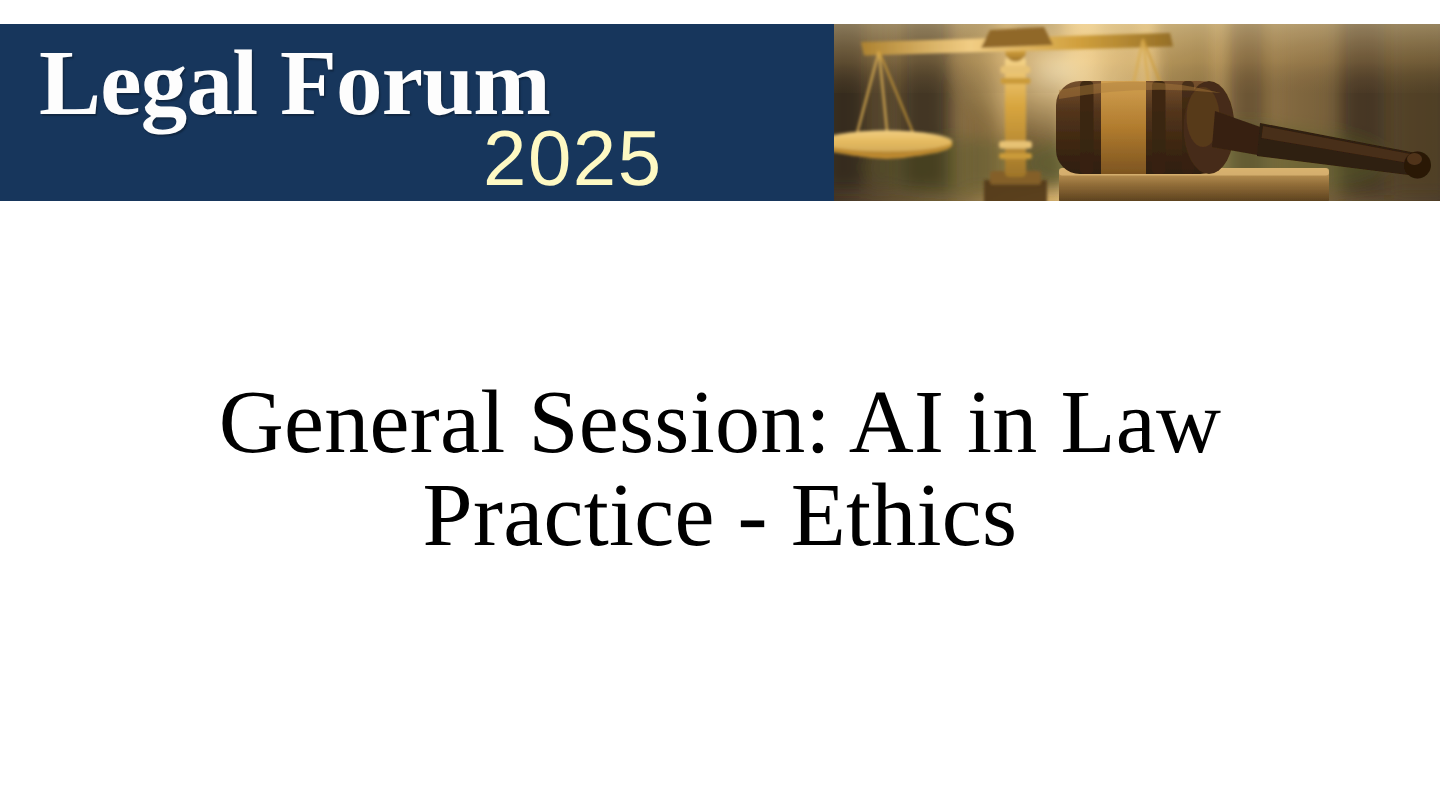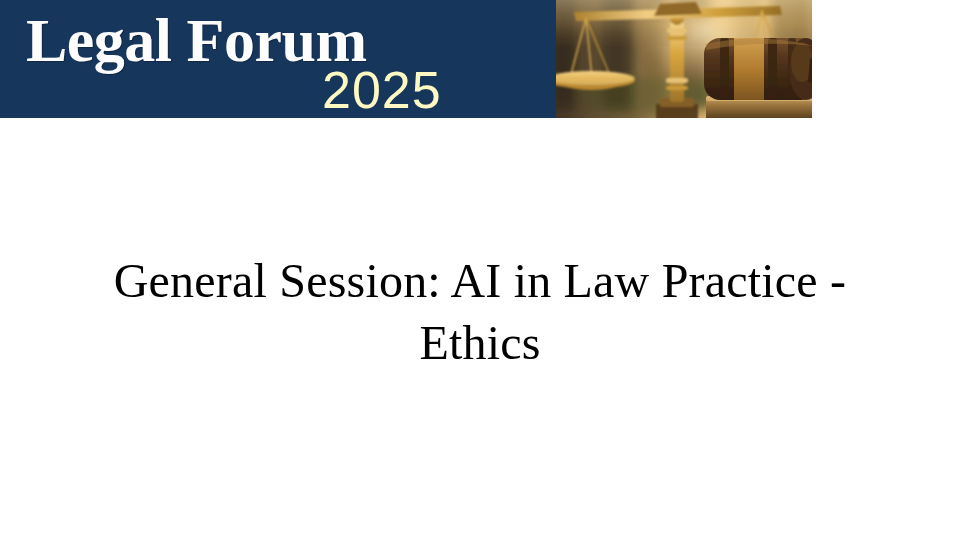--- a/index.html
+++ b/index.html
@@ -17,22 +17,22 @@
     position: relative;
     width: 960px;
     height: 540px;
     background: #ffffff;
   }
 
   
   .banner {
     position: absolute;
     left: 0;
-    top: 0;
-    width: 812px;
+    top: 16px;
+    width: 960px;
     height: 118px;
     overflow: hidden;
   }
   .banner-navy {
     position: absolute;
     left: 0;
     top: 0;
     width: 556px;
     height: 118px;
     background: #17365c;
@@ -90,21 +90,21 @@
   .title-block {
     position: absolute;
     left: 48px;
     top: 250px;
     width: 864px;
     text-align: center;
   }
   .title-text {
     font-family: "Liberation Serif", serif;
     font-weight: normal;
-    font-size: 48px;
+    font-size: 60px;
     line-height: 62px;
     color: #000000;
     margin: 0;
     letter-spacing: 0.2px;
   }
 </style>
 </head>
 <body>
 
 <div class="slide">

